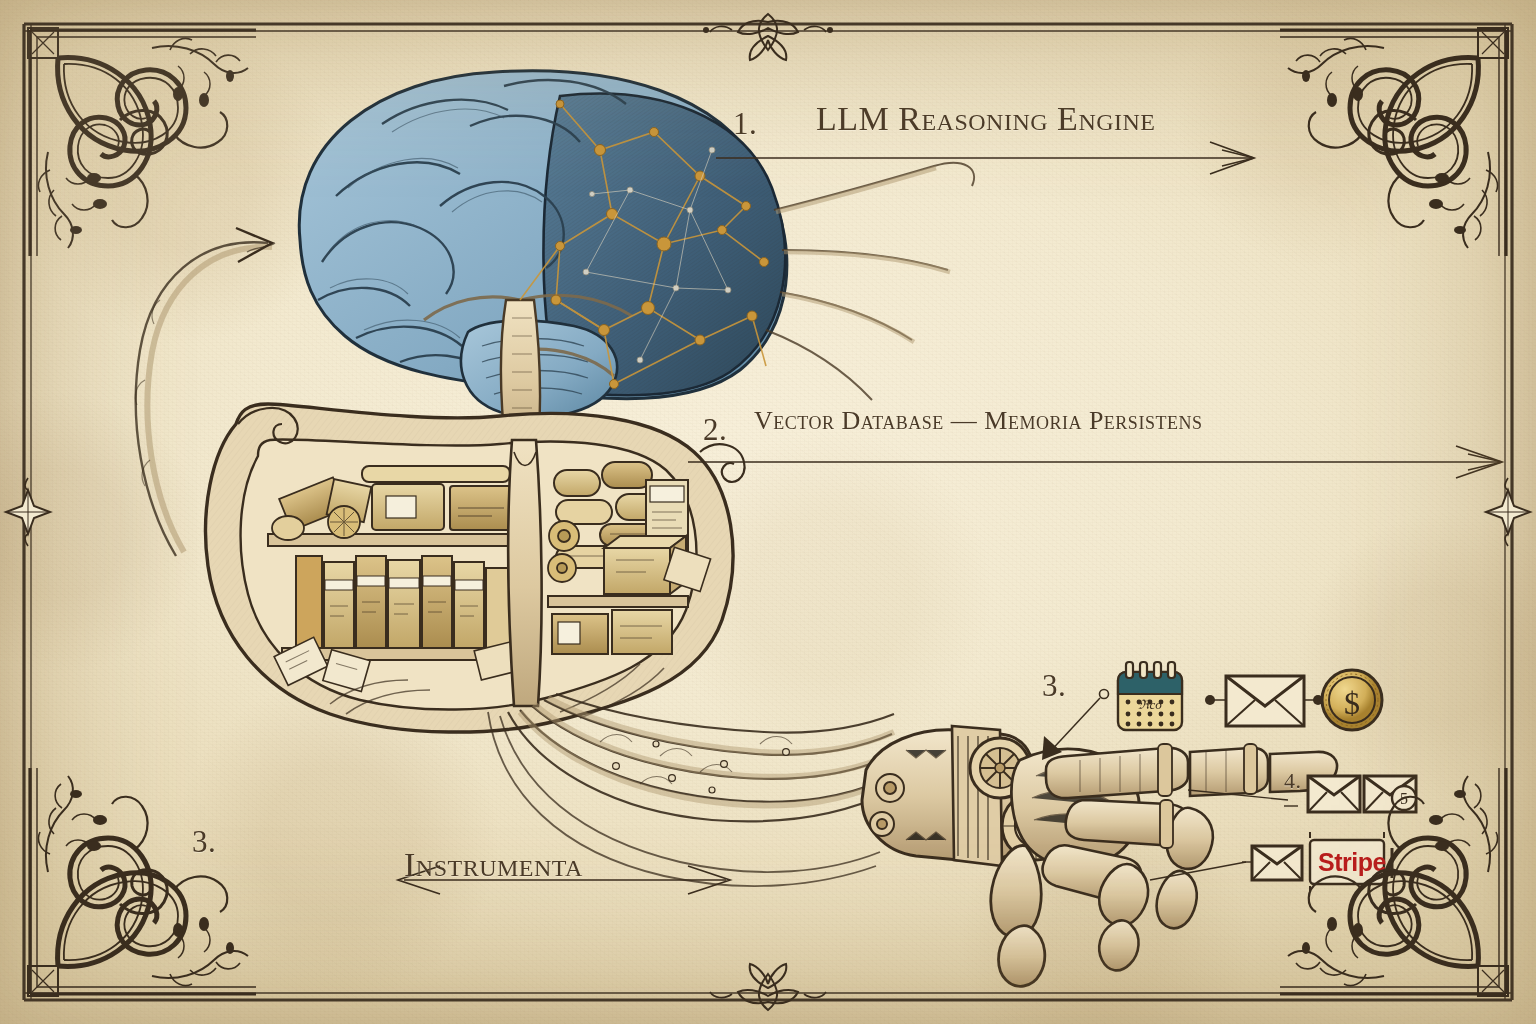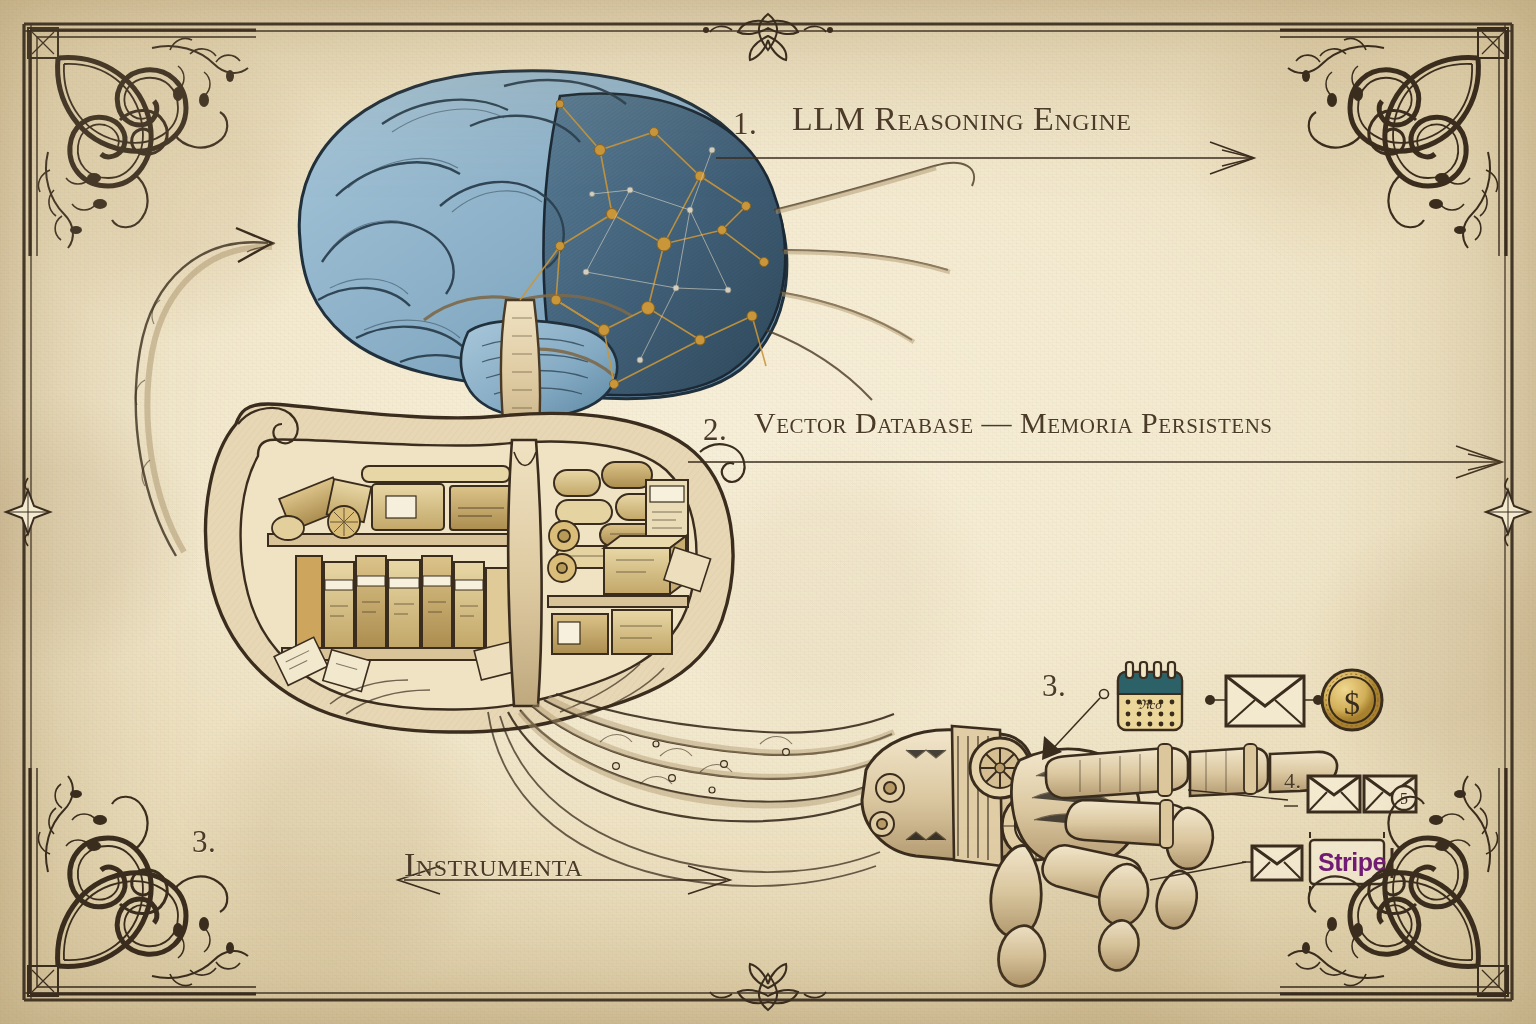--- a/index.html
+++ b/index.html
@@ -41,25 +41,25 @@
 
   
   .label{
     position:absolute;color:#4a3a28;
     font-family:"Liberation Serif","DejaVu Serif",serif;
     letter-spacing:.5px;white-space:nowrap;
     text-shadow:0 1px 0 rgba(255,250,235,.45);
   }
   .lbl-num{font-size:31px;}
   .smallcaps{font-variant:small-caps;font-size:34px;}
-  .smallcaps-lg{font-variant:small-caps;font-size:30px;}
+  .smallcaps-lg{font-variant:small-caps;font-size:26px;}
   .stripe-badge{
     position:absolute;
     font-family:"Liberation Sans","DejaVu Sans",sans-serif;
-    font-weight:bold;font-size:25px;color:#701a75;letter-spacing:-.5px;
+    font-weight:bold;font-size:25px;color:#b91c1c;letter-spacing:-.5px;
   }
 </style>
 </head>
 <body>
 
 <div id="page">
 
   <div class="paper"></div>
   <div class="paper-blotch"></div>
   <div class="paper-grain"></div>
@@ -642,21 +642,21 @@
         <rect x="1310" y="840" width="74" height="44" rx="4" fill="#f1e7cd" stroke="#3a2d1e" stroke-width="2.4"></rect>
         <path d="M1310,838 L1310,832 M1384,838 L1384,832 M1310,886 L1310,892 M1384,886 L1384,892" stroke="#3a2d1e" stroke-width="2"></path>
         <path d="M1392,848 L1392,878" stroke="#3a2d1e" stroke-width="3"></path>
       </g>
     </g>
   </svg>
 
   <div class="stripe-badge" style="left:1318px;top:848px;">Stripe</div>
 
   <div class="label lbl-num" style="left:733px;top:106px;">1.</div>
-  <div class="label smallcaps" style="left:792px;top:100px;text-align:center;">LLM Reasoning Engine</div>
+  <div class="label smallcaps" style="left:816px;top:100px;text-align:center;">LLM Reasoning Engine</div>
 
   <div class="label lbl-num" style="left:703px;top:412px;">2.</div>
   <div class="label smallcaps-lg" style="left:754px;top:406px;">Vector Database — Memoria Persistens</div>
 
   <div class="label lbl-num" style="left:192px;top:824px;">3.</div>
   <div class="label smallcaps" style="left:404px;top:846px;">Instrumenta</div>
 
   <div class="label lbl-num" style="left:1042px;top:668px;">3.</div>
   <div class="label" style="left:1284px;top:768px;font-size:22px;">4.</div>
 

